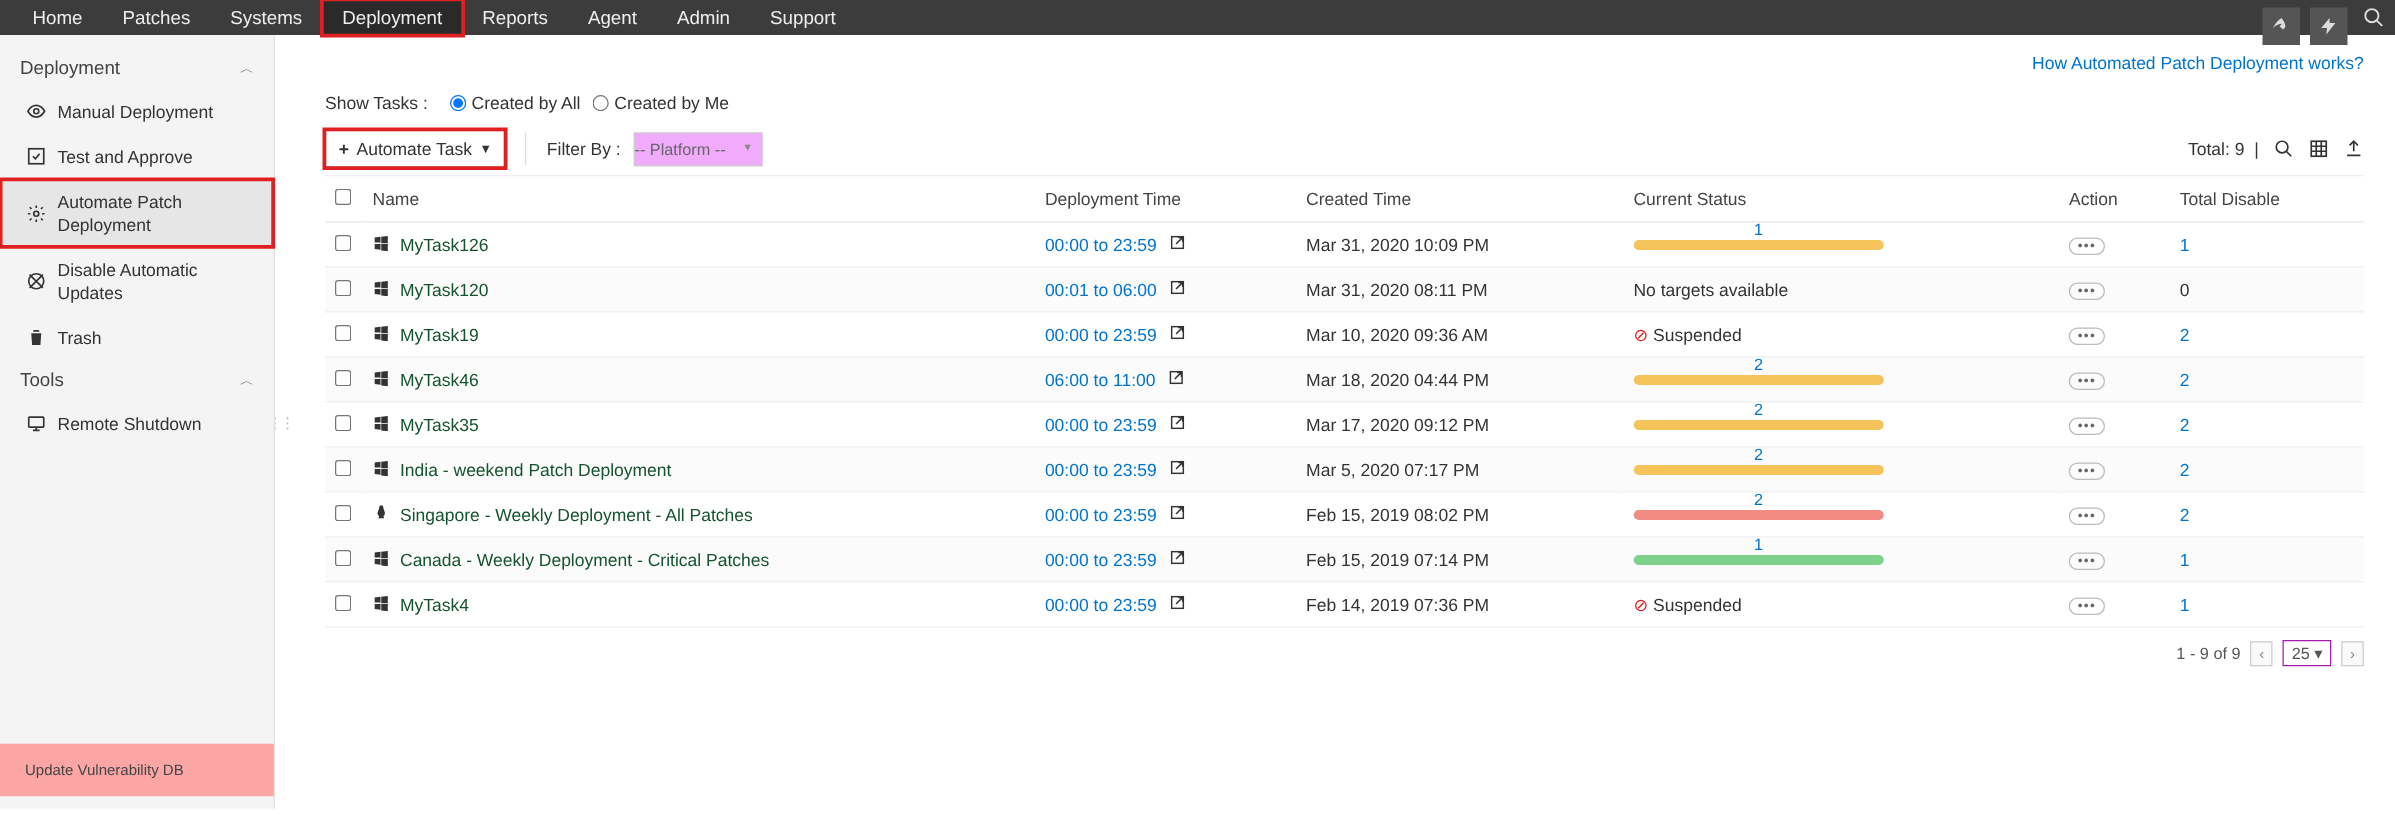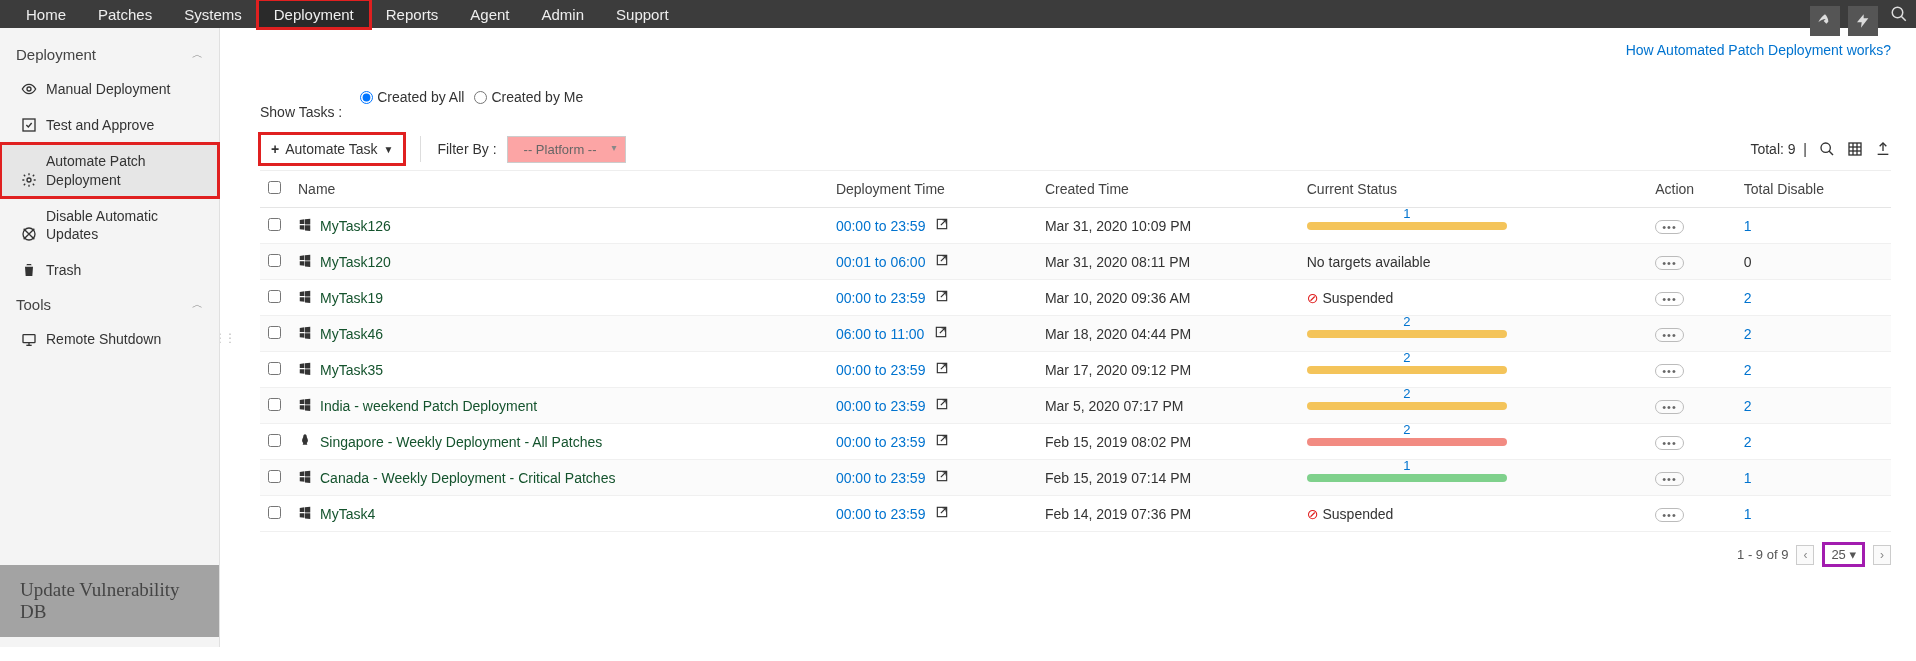--- a/index.html
+++ b/index.html
@@ -13,42 +13,42 @@
   .topnav .icon-btn { width: 34px; display: flex; align-items: center; justify-content: center; color: #ddd; cursor: pointer; }
   .topnav .icon-btn.box { background: #555; margin: 6px 4px; width: 30px; height: 30px; }
   .highlight-red { outline: 3px solid #e02020; outline-offset: -1px; }
 
   
   .container { display: flex; height: calc(100vh - 42px); min-height: 580px; }
   .sidebar { width: 220px; background: #f4f4f4; border-right: 1px solid #e0e0e0; padding-top: 10px; position: relative; }
   .main { flex: 1; padding: 10px 25px 0 40px; position: relative; overflow: auto; }
 
   .side-section-header { display: flex; justify-content: space-between; align-items: center; padding: 8px 16px; color: #444; font-size: 15px; }
-  .side-item { display: flex; align-items: flex-end; padding: 9px 12px 9px 20px; cursor: pointer; color: #333; font-size: 14px; }
+  .side-item { display: flex; align-items: center; padding: 9px 12px 9px 20px; cursor: pointer; color: #333; font-size: 14px; }
   .side-item.active { background: #e6e6e6; }
   .side-item .icon { width: 18px; height: 18px; margin-right: 8px; flex-shrink: 0; display:flex; align-items:center; justify-content:center;}
   .side-item .label { line-height: 1.3; }
   .side-highlight { outline: 3px solid #e02020; outline-offset: -2px; }
-  .side-footer-btn { position: absolute; bottom: 10px; left: 0; right: 0; padding: 14px 20px; background: #a3a3a3; font-size: 19px; color: #444; cursor: pointer; font-family: Liberation Serif, serif; }
+  .side-footer-btn { position: absolute; bottom: 10px; left: 0; right: 0; padding: 14px 20px; background: #fca5a5; font-size: 12px; color: #444; cursor: pointer; }
 
   .drag-handle { position:absolute; left:-6px; top:50%; transform:translateY(-50%); color:#bbb; font-size:12px; letter-spacing:-2px; cursor:col-resize;}
 
   
   .help-link { text-align: right; color: #0073cf; font-size: 14px; padding: 4px 0 10px; cursor:pointer; }
   .filter-row { display: flex; align-items: center; padding: 6px 0 14px; font-size: 14px; }
-  .filter-row .label { margin-right: 8px; margin-top: 30px; }
+  .filter-row .label { margin-right: 8px; }
   .radio { margin: 0 4px 0 10px; }
 
   .toolbar-row { display: flex; align-items: center; padding-bottom: 6px; border-bottom:1px solid #eee;}
   .automate-btn { border: 1px solid #bbb; padding: 6px 10px; display: inline-flex; align-items: center; cursor: pointer; background: #fff; font-size: 14px; margin-right: 16px; }
   .automate-btn .plus { font-weight: bold; margin-right: 6px; }
   .automate-btn .caret { margin-left: 6px; font-size: 10px; }
   .vdiv { width:1px; height:26px; background:#ddd; margin-right:16px;}
   .filterby { margin-right: 10px; font-size:14px;}
-  .platform-select { border:1px solid #ccc; padding:5px 28px 5px 16px; font-size:13px; color:#666; background:#fca5a5; cursor:pointer; position:relative;}
+  .platform-select { border:1px solid #ccc; padding:5px 28px 5px 0; font-size:13px; color:#666; background:#f0abfc; cursor:pointer; position:relative;}
   .platform-select::after { content:"▾"; position:absolute; right:8px; color:#888; font-size:10px;}
   .toolbar-right { margin-left:auto; display:flex; align-items:center; gap:12px;}
   .tool-icon { cursor:pointer; color:#333; font-size:16px;}
   .total { font-size:14px; }
 
   
   table { width:100%; border-collapse: collapse; }
   thead th { text-align:left; font-weight:normal; color:#444; padding:10px 8px; font-size:14px; border-bottom:1px solid #e5e5e5;}
   tbody td { padding:9px 8px; font-size:14px; border-bottom:1px solid #f0f0f0; vertical-align:middle;}
   tbody tr:nth-child(even){ background:#fbfbfb;}
@@ -61,21 +61,21 @@
   .status-bar.red { background:#f28b82;}
   .status-bar.green { background:#7fd18c;}
   .status-count { position:absolute; top:-16px; left:50%; transform:translateX(-50%); font-size:13px; color:#0073cf;}
   .suspended { color:#333; display:flex; align-items:center; gap:4px;}
   .suspended .ban { color:#e02020; font-size:14px;}
   .action-pill { border:1px solid #bbb; border-radius:10px; padding:0 6px; font-size:11px; letter-spacing:1px; color:#666; cursor:pointer; display:inline-block;}
   .targets-link { color:#0073cf; cursor:pointer;}
 
   .paginator { display:flex; justify-content:flex-end; align-items:center; gap:8px; padding:10px 0; color:#555;}
   .page-btn { border:1px solid #ccc; padding:2px 6px; font-size:12px; color:#888; cursor:pointer; background:#fafafa;}
-  .page-select { border:3px solid #a21caf; padding:2px 6px; font-size:13px; cursor:pointer;}
+  .page-select { border:1px solid #a21caf; padding:2px 6px; font-size:13px; cursor:pointer;}
 
   svg { display:block;}
 </style>
 </head>
 <body>
 
 <div class="topnav" id="topnav">
     <div class="nav-item">Home</div>
     <div class="nav-item">Patches</div>
     <div class="nav-item">Systems</div>

